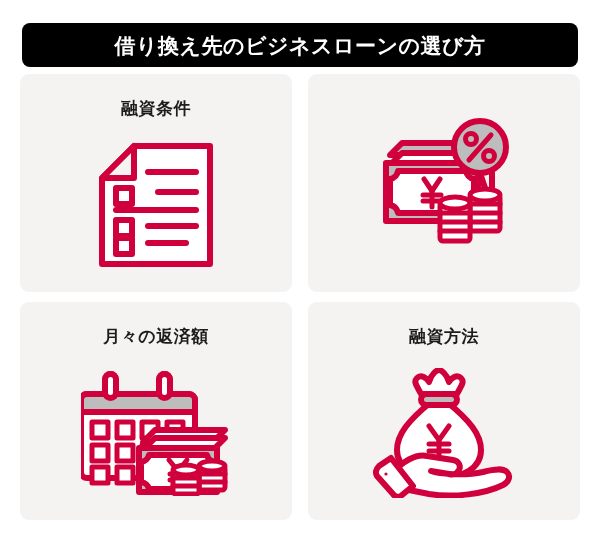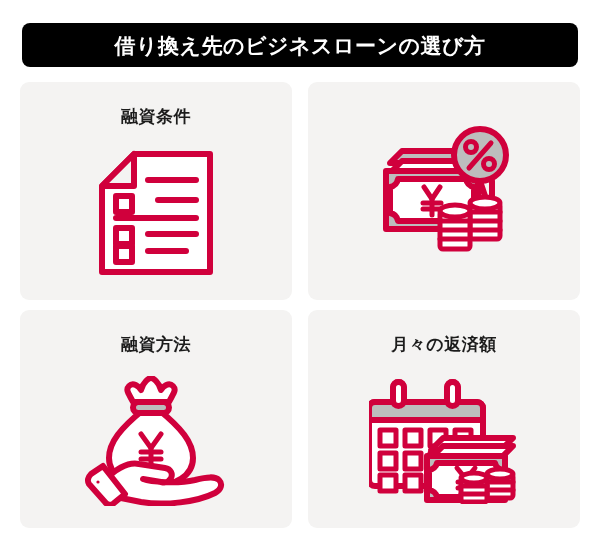--- a/index.html
+++ b/index.html
@@ -39,21 +39,21 @@
     font-weight: bold;
     letter-spacing: 0.5px;
     line-height: 1;
     white-space: nowrap;
   }
 
   
   .card-grid {
     position: absolute;
     left: 20px;
-    top: 82px;
+    top: 74px;
     width: 560px;
     height: 446px;
     display: grid;
     grid-template-columns: 272px 272px;
     grid-template-rows: 218px 218px;
     column-gap: 16px;
     row-gap: 10px;
     text-align: right;
   }
   .card {
@@ -163,52 +163,20 @@
               <line x1="96" y1="96" x2="126" y2="96"></line>
               <line x1="96" y1="105" x2="126" y2="105"></line>
             </g>
             <g fill="#ffffff">
               <rect x="66" y="86" width="30" height="38" rx="3"></rect>
               <ellipse cx="81" cy="86" rx="15" ry="6"></ellipse>
               <line x1="66" y1="96" x2="96" y2="96"></line>
               <line x1="66" y1="105" x2="96" y2="105"></line>
               <line x1="66" y1="114" x2="96" y2="114"></line>
             </g>
-          </g>
-        </svg>
-      </div>
-    </div>
-
-    <div class="card">
-      <div class="card-title">融資方法</div>
-      <div class="card-icon">
-        <svg width="150" height="130" viewBox="0 0 150 130">
-
-          <g stroke="#d0003c" stroke-width="6" stroke-linejoin="round" stroke-linecap="round">
-            <path d="M62 34 C40 52 28 66 28 82 C28 100 46 110 70 110 C94 110 112 100 112 82 C112 66 100 52 78 34 Z" fill="#ffffff"></path>
-
-            <rect x="52" y="26" width="36" height="11" rx="5.5" fill="#bdbdbd"></rect>
-
-            <path d="M52 26 C48 18 44 14 48 10 C52 6 58 10 60 14 C62 6 68 2 70 2 C72 2 78 6 80 14 C82 10 88 6 92 10 C96 14 92 18 88 26 Z" fill="#ffffff"></path>
-          </g>
-
-          <g fill="none" stroke="#d0003c" stroke-width="5" stroke-linecap="round" stroke-linejoin="round">
-            <path d="M60 58 L70 72 L80 58"></path>
-            <line x1="70" y1="72" x2="70" y2="90"></line>
-            <line x1="60" y1="76" x2="80" y2="76"></line>
-            <line x1="60" y1="83" x2="80" y2="83"></line>
-          </g>
-
-          <g stroke="#d0003c" stroke-width="6" stroke-linejoin="round" stroke-linecap="round" fill="#ffffff">
-            <path d="M24 104 C36 92 48 86 58 88 L84 92 C90 93 92 98 90 102 C88 106 84 107 80 106 L62 103
-                     C70 106 96 108 114 104 C126 101 134 100 138 104 C142 108 140 114 134 117
-                     C116 126 84 130 60 126 L40 122 Z" fill="#ffffff"></path>
-
-            <path d="M10 98 C7 101 6 105 8 108 L24 126 C26 129 30 130 33 127 L44 118 L22 90 Z" fill="#ffffff"></path>
-            <circle cx="17" cy="106" r="1.6" fill="#d0003c" stroke="none"></circle>
           </g>
         </svg>
       </div>
     </div>
 
     <div class="card">
       <div class="card-title">月々の返済額</div>
       <div class="card-icon">
         <svg width="150" height="126" viewBox="0 0 150 126">
 
@@ -267,14 +235,46 @@
               <rect x="92" y="100" width="26" height="24" rx="3"></rect>
               <ellipse cx="105" cy="100" rx="13" ry="5"></ellipse>
               <line x1="92" y1="108" x2="118" y2="108"></line>
               <line x1="92" y1="116" x2="118" y2="116"></line>
             </g>
           </g>
         </svg>
       </div>
     </div>
 
+    <div class="card">
+      <div class="card-title">融資方法</div>
+      <div class="card-icon">
+        <svg width="150" height="130" viewBox="0 0 150 130">
+
+          <g stroke="#d0003c" stroke-width="6" stroke-linejoin="round" stroke-linecap="round">
+            <path d="M62 34 C40 52 28 66 28 82 C28 100 46 110 70 110 C94 110 112 100 112 82 C112 66 100 52 78 34 Z" fill="#ffffff"></path>
+
+            <rect x="52" y="26" width="36" height="11" rx="5.5" fill="#bdbdbd"></rect>
+
+            <path d="M52 26 C48 18 44 14 48 10 C52 6 58 10 60 14 C62 6 68 2 70 2 C72 2 78 6 80 14 C82 10 88 6 92 10 C96 14 92 18 88 26 Z" fill="#ffffff"></path>
+          </g>
+
+          <g fill="none" stroke="#d0003c" stroke-width="5" stroke-linecap="round" stroke-linejoin="round">
+            <path d="M60 58 L70 72 L80 58"></path>
+            <line x1="70" y1="72" x2="70" y2="90"></line>
+            <line x1="60" y1="76" x2="80" y2="76"></line>
+            <line x1="60" y1="83" x2="80" y2="83"></line>
+          </g>
+
+          <g stroke="#d0003c" stroke-width="6" stroke-linejoin="round" stroke-linecap="round" fill="#ffffff">
+            <path d="M24 104 C36 92 48 86 58 88 L84 92 C90 93 92 98 90 102 C88 106 84 107 80 106 L62 103
+                     C70 106 96 108 114 104 C126 101 134 100 138 104 C142 108 140 114 134 117
+                     C116 126 84 130 60 126 L40 122 Z" fill="#ffffff"></path>
+
+            <path d="M10 98 C7 101 6 105 8 108 L24 126 C26 129 30 130 33 127 L44 118 L22 90 Z" fill="#ffffff"></path>
+            <circle cx="17" cy="106" r="1.6" fill="#d0003c" stroke="none"></circle>
+          </g>
+        </svg>
+      </div>
+    </div>
+
   </div>
 </div>
 
 </body></html>

